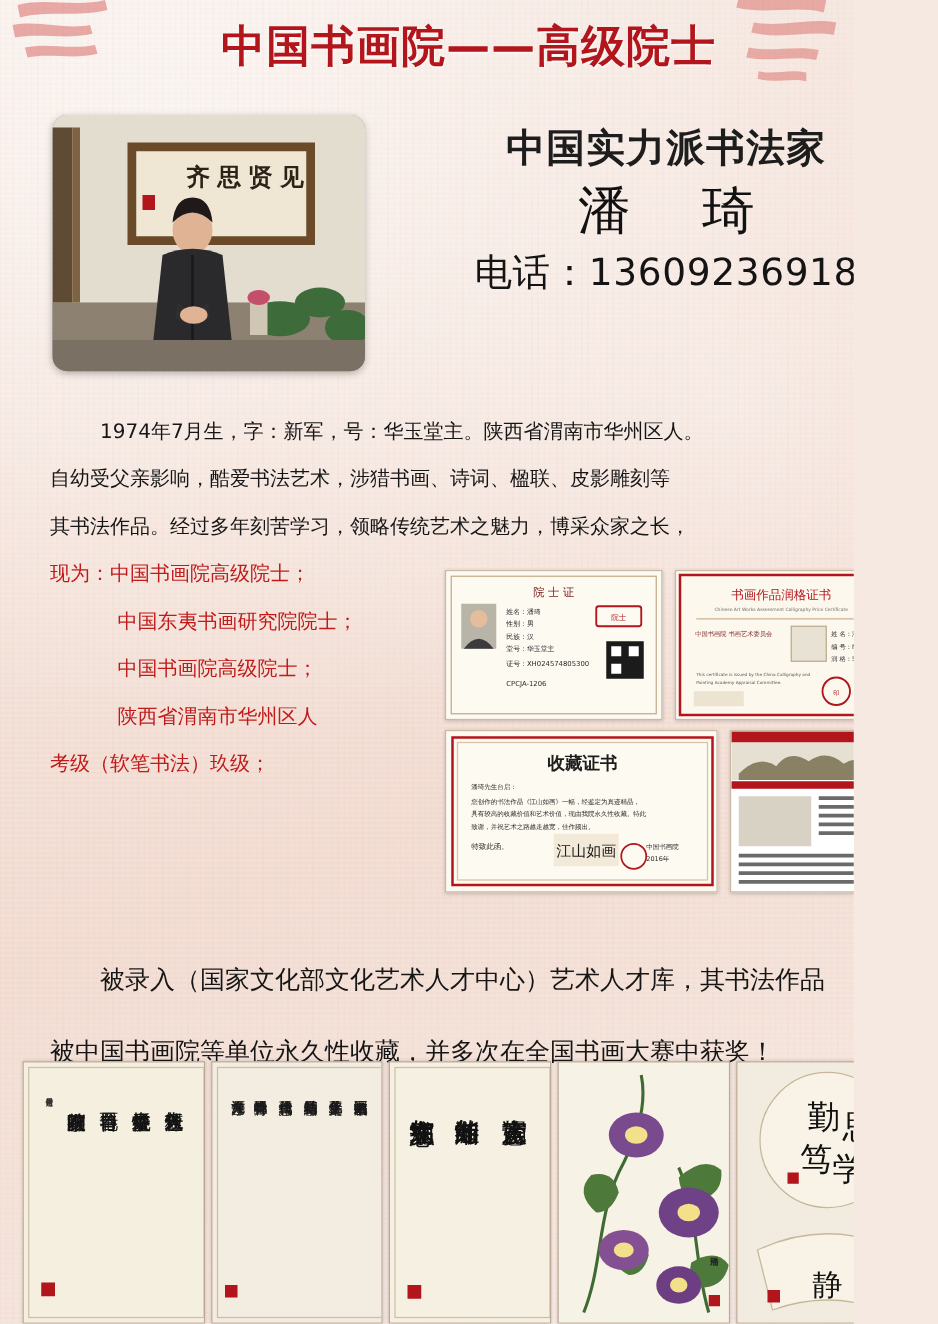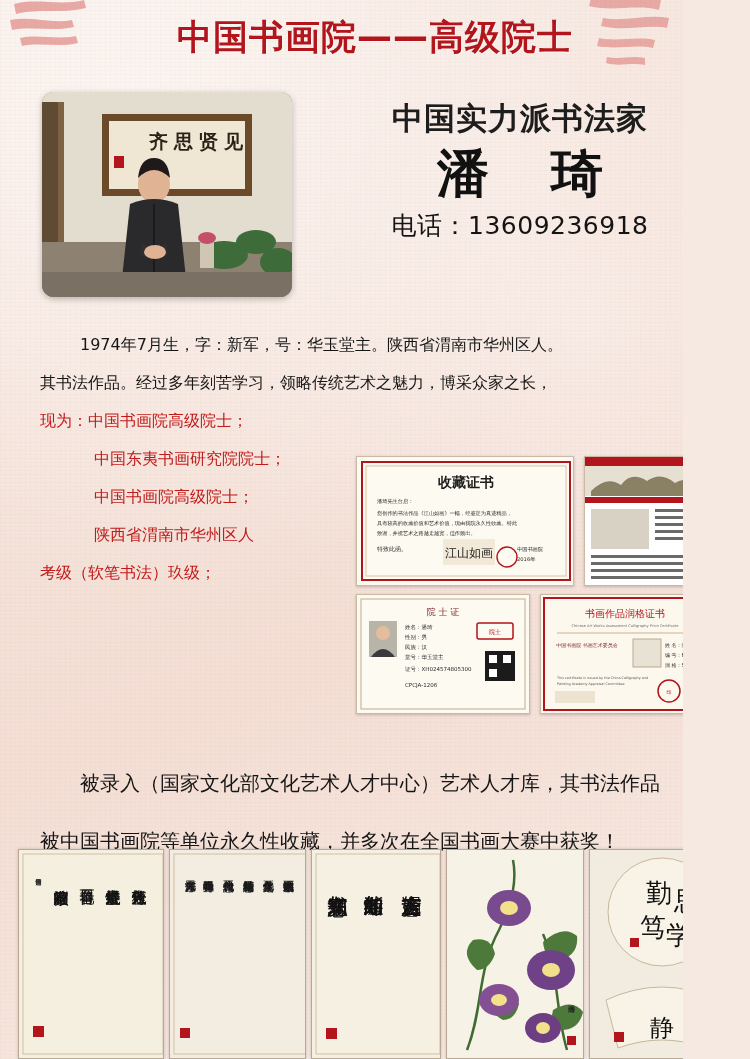--- a/index.html
+++ b/index.html
@@ -70,46 +70,46 @@
     border-radius: 12px;
     overflow: hidden;
     box-shadow: 0 2px 6px rgba(0,0,0,0.25);
     background: #6b6a66;
   }
   .photo svg { display: block; }
 
   .right-head {
     position: absolute;
     top: 98px;
-    left: 310px;
+    left: 323px;
     width: 420px;
     text-align: center;
   }
   .subtitle {
     font-family: "DejaVu Sans", "Liberation Sans", sans-serif;
     font-size: 31px;
     font-weight: bold;
     color: #1d1d1d;
     letter-spacing: 1px;
     white-space: nowrap;
   }
   .artist-name {
     margin-top: 6px;
     font-family: "DejaVu Serif", "Liberation Serif", serif;
-    font-size: 52px;
-    font-weight: bold;
+    font-size: 42px;
+    font-weight: normal;
     color: #111;
     letter-spacing: 22px;
     text-indent: 22px;
     line-height: 1.05;
   }
   .phone {
     margin-top: 8px;
     font-family: "DejaVu Sans", "Liberation Sans", sans-serif;
-    font-size: 25px;
+    font-size: 30px;
     color: #141414;
     letter-spacing: 0.5px;
   }
 
   .bio {
     position: absolute;
     top: 326px;
     left: 40px;
     width: 672px;
     font-family: "DejaVu Sans", "Liberation Sans", sans-serif;
@@ -256,82 +256,32 @@
   </div>
 
   <div class="right-head">
     <div class="subtitle">中国实力派书法家</div>
     <div class="artist-name">潘 琦</div>
     <div class="phone">电话：13609236918</div>
   </div>
 
   <div class="bio">
     <p class="indent">1974年7月生，字：新军，号：华玉堂主。陕西省渭南市华州区人。</p>
+    <p>自幼受父亲影响，酷爱书法艺术，涉猎书画、诗词、楹联、皮影雕刻等</p>
     <p>其书法作品。经过多年刻苦学习，领略传统艺术之魅力，博采众家之长，</p>
     <p class="lbl-now">
       <span>现为：</span><span>中国书画院高级院士；</span>
     </p>
     <p class="cred">中国东夷书画研究院院士；</p>
     <p class="cred">中国书画院高级院士；</p>
     <p class="cred">陕西省渭南市华州区人</p>
     <p class="red">考级（软笔书法）玖级；</p>
   </div>
 
   <div class="cert-grid">
-    <div class="cert-row">
-      <div class="cert cert-collection">
-        <svg width="218" height="128" viewBox="0 0 218 128">
-          <rect width="218" height="128" fill="#fdfaf1"></rect>
-          <rect x="5" y="5" width="208" height="118" fill="none" stroke="#b2151b" stroke-width="2"></rect>
-          <rect x="9" y="9" width="200" height="110" fill="none" stroke="#d9c3a5"></rect>
-          <text x="109" y="30" text-anchor="middle" font-family="DejaVu Serif, serif" font-size="14" fill="#1d1d1d" font-weight="bold">收藏证书</text>
-          <text x="20" y="46" font-family="DejaVu Sans, sans-serif" font-size="5.2" fill="#2b2b2b">潘琦先生台启：</text>
-          <g fill="#2b2b2b" font-family="DejaVu Sans, sans-serif" font-size="5.2">
-            <text x="20" y="58">您创作的书法作品《江山如画》一幅，经鉴定为真迹精品，</text>
-            <text x="20" y="68">具有较高的收藏价值和艺术价值，现由我院永久性收藏。特此</text>
-            <text x="20" y="78">致谢，并祝艺术之路越走越宽，佳作频出。</text>
-          </g>
-          <text x="20" y="94" font-family="DejaVu Sans, sans-serif" font-size="6" fill="#2b2b2b">特致此函。</text>
-          <g transform="translate(86,82)">
-            <rect width="52" height="26" fill="#f3e9d8"></rect>
-            <text x="26" y="18" text-anchor="middle" font-family="DejaVu Serif, serif" font-size="12" fill="#1a1a1a">江山如画</text>
-          </g>
-          <g fill="#2b2b2b" font-family="DejaVu Sans, sans-serif" font-size="5.2">
-            <text x="160" y="94">中国书画院</text>
-            <text x="160" y="104">2016年</text>
-          </g>
-          <circle cx="150" cy="100" r="10" fill="none" stroke="#b2151b" stroke-width="1.4"></circle>
-        </svg>
-      </div>
-      <div class="cert cert-web">
-        <svg width="132" height="128" viewBox="0 0 132 128">
-          <rect width="132" height="128" fill="#ffffff"></rect>
-          <rect x="0" y="0" width="132" height="9" fill="#b2151b"></rect>
-          <rect x="0" y="9" width="132" height="30" fill="#e6e0d2"></rect>
-          <g fill="#8a8164">
-            <path d="M6 34 q16 -16 30 -6 q10 -14 26 -4 q14 -10 28 2 q12 -8 24 4 l0 9 h-108z"></path>
-          </g>
-          <rect x="0" y="40" width="132" height="6" fill="#b2151b"></rect>
-          <rect x="6" y="52" width="58" height="40" fill="#d8d2c4"></rect>
-          <g fill="#6a6a6a">
-            <rect x="70" y="52" width="56" height="3"></rect>
-            <rect x="70" y="59" width="56" height="3"></rect>
-            <rect x="70" y="66" width="50" height="3"></rect>
-            <rect x="70" y="73" width="56" height="3"></rect>
-            <rect x="70" y="80" width="42" height="3"></rect>
-          </g>
-          <g fill="#6a6a6a">
-            <rect x="6" y="98" width="120" height="3"></rect>
-            <rect x="6" y="105" width="120" height="3"></rect>
-            <rect x="6" y="112" width="92" height="3"></rect>
-            <rect x="6" y="119" width="110" height="3"></rect>
-          </g>
-        </svg>
-      </div>
-    </div>
     <div class="cert-row">
       <div class="cert cert-id">
         <svg width="172" height="118" viewBox="0 0 172 118">
           <rect width="172" height="118" fill="#fdfaf2"></rect>
           <rect x="4" y="4" width="164" height="110" fill="none" stroke="#c3ab8a"></rect>
           <text x="86" y="20" text-anchor="middle" font-family="DejaVu Serif, serif" font-size="9" fill="#7a1d1d">院 士 证</text>
           <rect x="12" y="26" width="28" height="36" fill="#b9b4a8"></rect>
           <circle cx="26" cy="38" r="7" fill="#e3bd9c"></circle>
           <path d="M14 62 q12 -16 24 0z" fill="#3b3b3d"></path>
           <g fill="#2b2b2b" font-family="DejaVu Sans, sans-serif" font-size="5.5">
@@ -367,20 +317,71 @@
           <g fill="#555" font-family="DejaVu Sans, sans-serif" font-size="3.4">
             <text x="16" y="84">This certificate is issued by the China Calligraphy and</text>
             <text x="16" y="90">Painting Academy Appraisal Committee.</text>
           </g>
           <circle cx="128" cy="96" r="11" fill="none" stroke="#b2151b" stroke-width="1.5"></circle>
           <text x="128" y="99" text-anchor="middle" font-family="DejaVu Sans, sans-serif" font-size="5" fill="#b2151b">印</text>
           <rect x="14" y="96" width="40" height="12" fill="#ece3d0"></rect>
         </svg>
       </div>
     </div>
+    <div class="cert-row">
+      <div class="cert cert-collection">
+        <svg width="218" height="128" viewBox="0 0 218 128">
+          <rect width="218" height="128" fill="#fdfaf1"></rect>
+          <rect x="5" y="5" width="208" height="118" fill="none" stroke="#b2151b" stroke-width="2"></rect>
+          <rect x="9" y="9" width="200" height="110" fill="none" stroke="#d9c3a5"></rect>
+          <text x="109" y="30" text-anchor="middle" font-family="DejaVu Serif, serif" font-size="14" fill="#1d1d1d" font-weight="bold">收藏证书</text>
+          <text x="20" y="46" font-family="DejaVu Sans, sans-serif" font-size="5.2" fill="#2b2b2b">潘琦先生台启：</text>
+          <g fill="#2b2b2b" font-family="DejaVu Sans, sans-serif" font-size="5.2">
+            <text x="20" y="58">您创作的书法作品《江山如画》一幅，经鉴定为真迹精品，</text>
+            <text x="20" y="68">具有较高的收藏价值和艺术价值，现由我院永久性收藏。特此</text>
+            <text x="20" y="78">致谢，并祝艺术之路越走越宽，佳作频出。</text>
+          </g>
+          <text x="20" y="94" font-family="DejaVu Sans, sans-serif" font-size="6" fill="#2b2b2b">特致此函。</text>
+          <g transform="translate(86,82)">
+            <rect width="52" height="26" fill="#f3e9d8"></rect>
+            <text x="26" y="18" text-anchor="middle" font-family="DejaVu Serif, serif" font-size="12" fill="#1a1a1a">江山如画</text>
+          </g>
+          <g fill="#2b2b2b" font-family="DejaVu Sans, sans-serif" font-size="5.2">
+            <text x="160" y="94">中国书画院</text>
+            <text x="160" y="104">2016年</text>
+          </g>
+          <circle cx="150" cy="100" r="10" fill="none" stroke="#b2151b" stroke-width="1.4"></circle>
+        </svg>
+      </div>
+      <div class="cert cert-web">
+        <svg width="132" height="128" viewBox="0 0 132 128">
+          <rect width="132" height="128" fill="#ffffff"></rect>
+          <rect x="0" y="0" width="132" height="9" fill="#b2151b"></rect>
+          <rect x="0" y="9" width="132" height="30" fill="#e6e0d2"></rect>
+          <g fill="#8a8164">
+            <path d="M6 34 q16 -16 30 -6 q10 -14 26 -4 q14 -10 28 2 q12 -8 24 4 l0 9 h-108z"></path>
+          </g>
+          <rect x="0" y="40" width="132" height="6" fill="#b2151b"></rect>
+          <rect x="6" y="52" width="58" height="40" fill="#d8d2c4"></rect>
+          <g fill="#6a6a6a">
+            <rect x="70" y="52" width="56" height="3"></rect>
+            <rect x="70" y="59" width="56" height="3"></rect>
+            <rect x="70" y="66" width="50" height="3"></rect>
+            <rect x="70" y="73" width="56" height="3"></rect>
+            <rect x="70" y="80" width="42" height="3"></rect>
+          </g>
+          <g fill="#6a6a6a">
+            <rect x="6" y="98" width="120" height="3"></rect>
+            <rect x="6" y="105" width="120" height="3"></rect>
+            <rect x="6" y="112" width="92" height="3"></rect>
+            <rect x="6" y="119" width="110" height="3"></rect>
+          </g>
+        </svg>
+      </div>
+    </div>
   </div>
 
   <div class="closing">
     <p class="indent">被录入（国家文化部文化艺术人才中心）艺术人才库，其书法作品</p>
     <p>被中国书画院等单位永久性收藏，并多次在全国书画大赛中获奖！</p>
   </div>
 
   <div class="gallery">
 
     <div class="art art-1">

